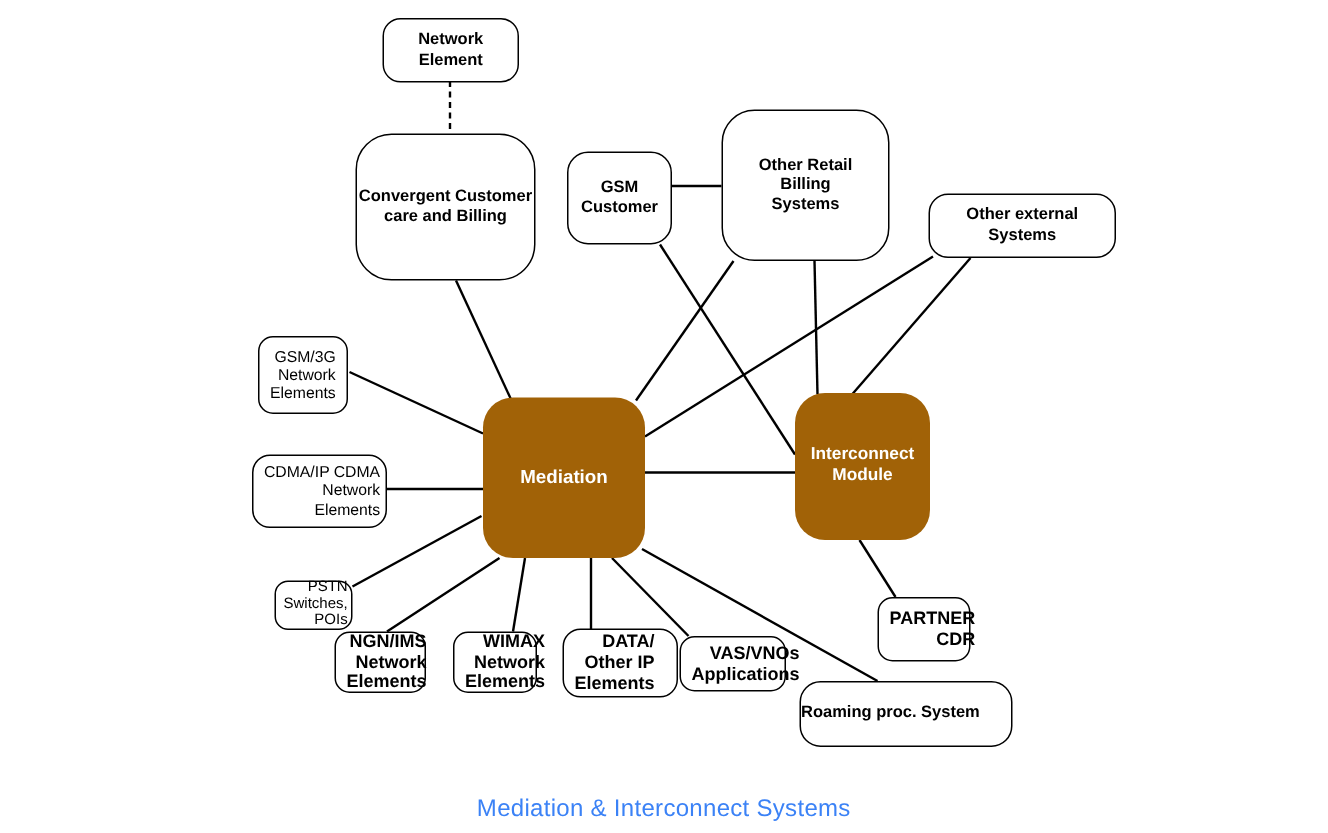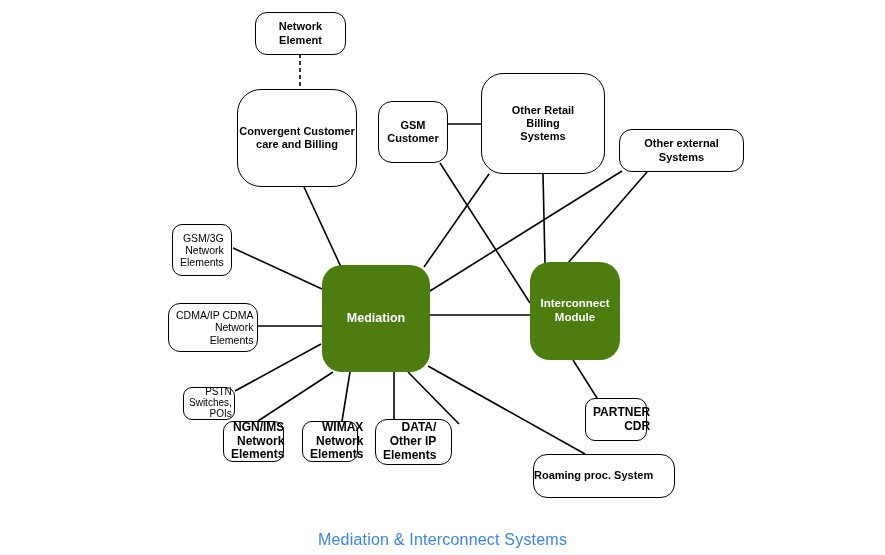--- a/index.html
+++ b/index.html
@@ -5,26 +5,26 @@
   html,body{margin:0;padding:0;background:#fff;}
   .stage{position:relative;width:885px;height:555px;background:#ffffff;overflow:hidden;
          font-family:"Liberation Sans","DejaVu Sans",sans-serif;}
   .edges{position:absolute;left:0;top:0;z-index:0;}
   .node{position:absolute;z-index:1;box-sizing:border-box;background:#ffffff;
         border:1.6px solid #000;color:#000;display:flex;align-items:center;justify-content:center;
         text-align:center;font-weight:700;font-size:11px;line-height:1.2;white-space:pre-line;}
   .left{justify-content:flex-start;text-align:right;padding-left:7px;}
   .reg{font-weight:400;font-size:10.5px;line-height:1.15;}
   .sm{font-size:12px;line-height:1.15;}
-  .hl{background:#4d7c0f;border:none;color:#ffffff;}
+  .hl{background:#a16207;border:none;color:#ffffff;}
 
   .nd-network-element{left:255px;top:12px;width:91px;height:43px;border-radius:12px;}
   .nd-convergent{left:237px;top:89px;width:120px;height:98px;border-radius:24px;}
   .nd-gsm-mediation{left:378px;top:101px;width:70px;height:62px;border-radius:14px;}
-  .nd-other-retail{left:481px;top:73px;width:124px;height:101px;border-radius:22px;}
+  .nd-other-retail{left:481px;top:73px;width:112px;height:101px;border-radius:22px;}
   .nd-other-external{left:619px;top:129px;width:125px;height:43px;border-radius:13px;}
   .nd-gsm-3g{left:172px;top:224px;width:60px;height:52px;border-radius:10px;}
   .nd-cdma{left:168px;top:303px;width:90px;height:49px;border-radius:12px;}
   .nd-pstn{left:183px;top:387px;width:52px;height:33px;border-radius:9px;
            font-size:10px;line-height:1.08;padding-left:5px;}
   .nd-ngn-ims{left:223px;top:421px;width:61px;height:41px;border-radius:10px;}
   .nd-wimax{left:302px;top:421px;width:56px;height:41px;border-radius:10px;}
   .nd-data-ip{left:375px;top:419px;width:77px;height:46px;border-radius:12px;}
   .nd-vas-vnos{left:453px;top:424px;width:71px;height:37px;border-radius:10px;}
   .nd-mediation{left:322px;top:265px;width:108px;height:107px;border-radius:20px;font-size:12.5px;}
@@ -84,20 +84,22 @@
 
   <div class="node left sm nd-ngn-ims">NGN/IMS
 Network
 Elements</div>
   <div class="node left sm nd-wimax">WIMAX
 Network
 Elements</div>
   <div class="node left sm nd-data-ip">DATA/
 Other IP
 Elements</div>
+  <div class="node left sm nd-vas-vnos">VAS/VNOs
+Applications</div>
 
   <div class="node hl nd-mediation">Mediation</div>
   <div class="node hl nd-interconnect">Interconnect
 Module</div>
 
   <div class="node left sm nd-partner-cdr">PARTNER
 CDR</div>
   <div class="node nd-roaming">Roaming proc. System</div>
 
   <div class="caption">Mediation &amp; Interconnect Systems</div>

